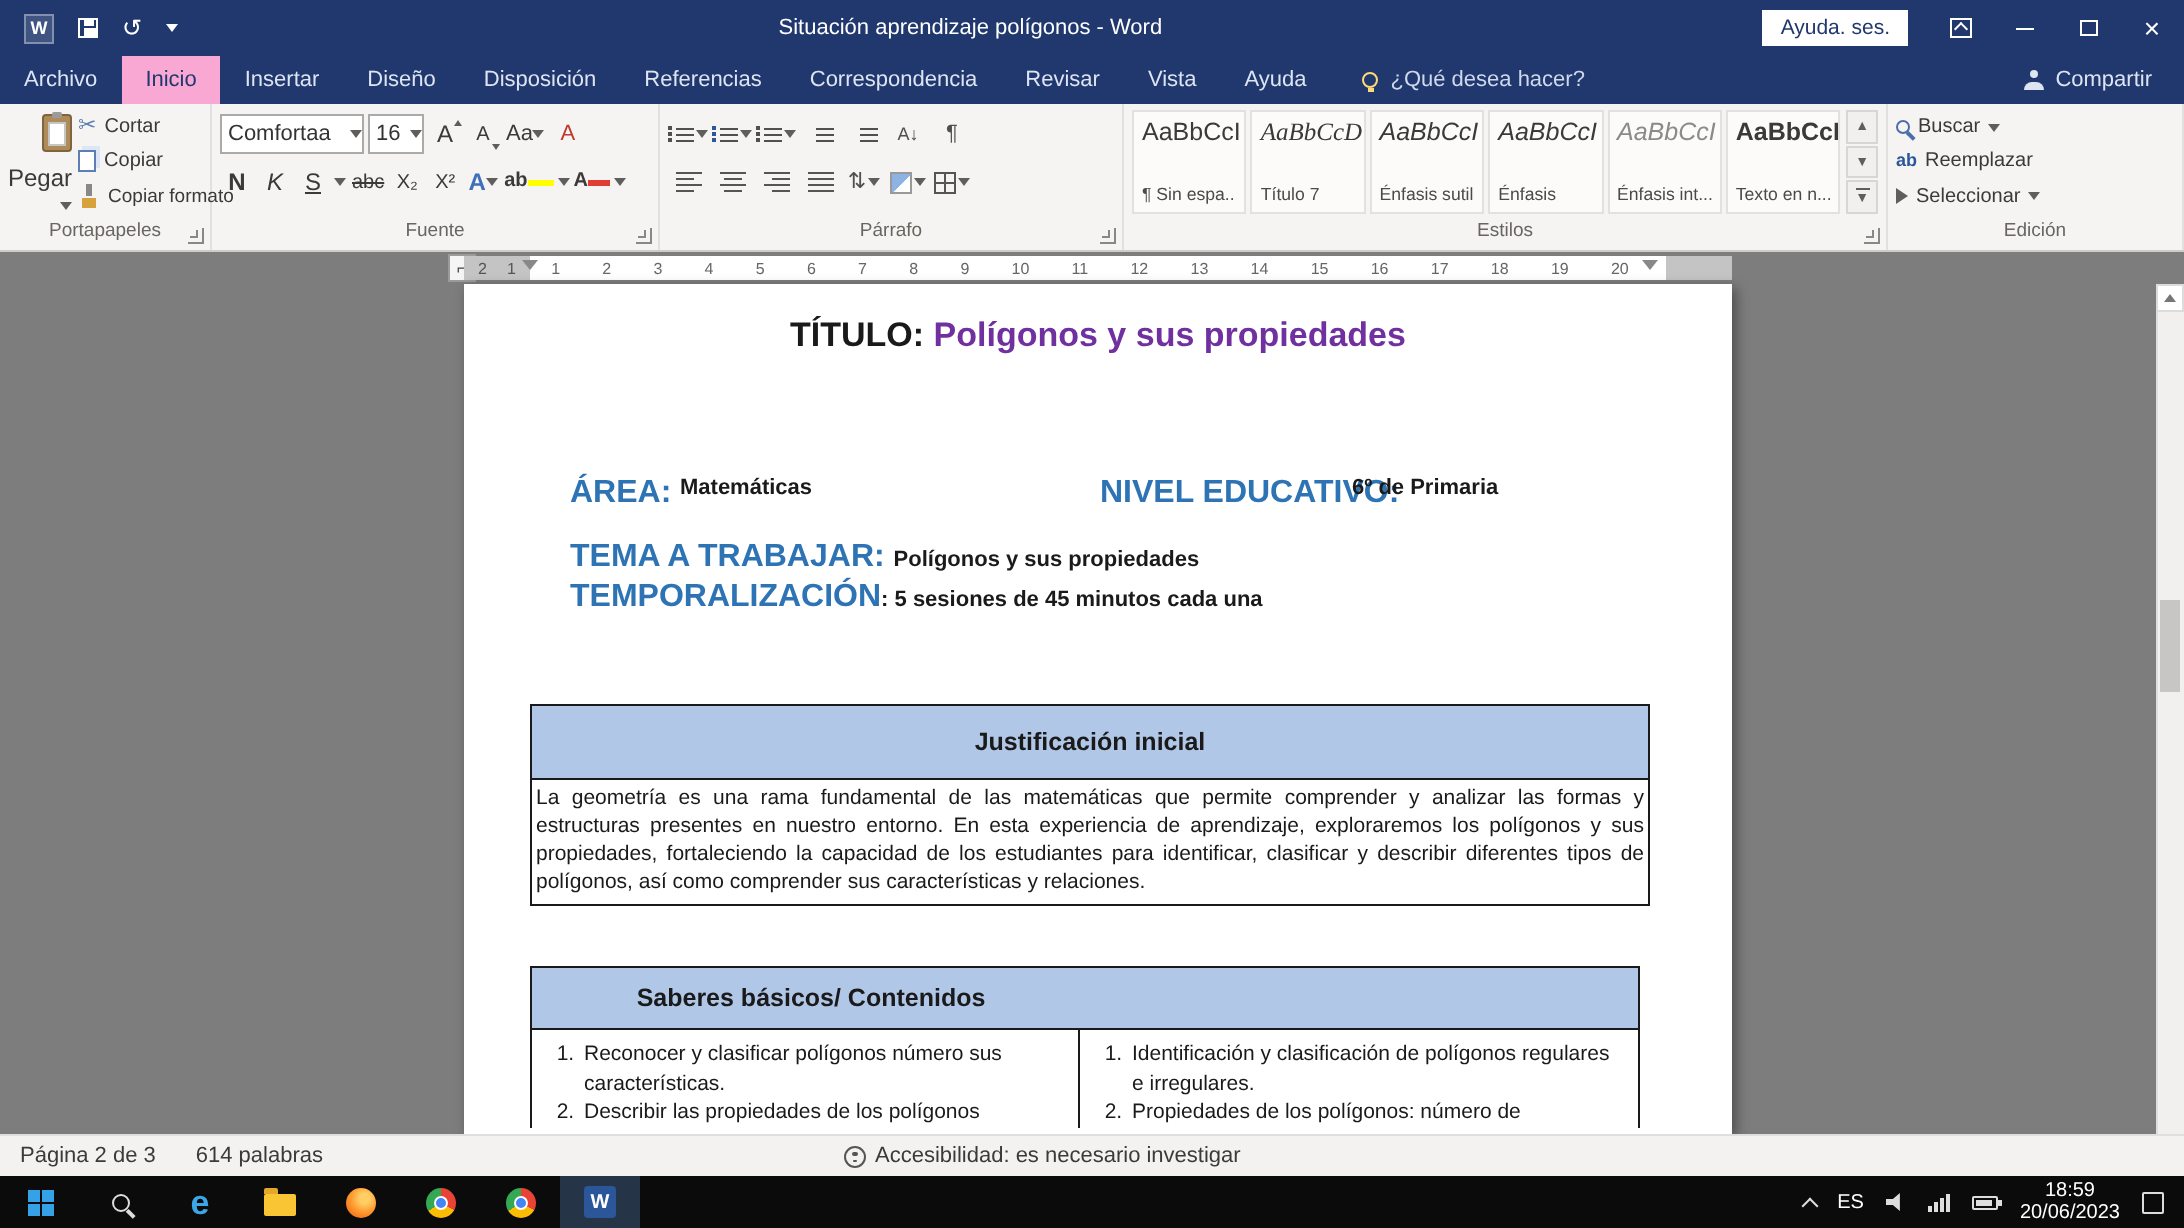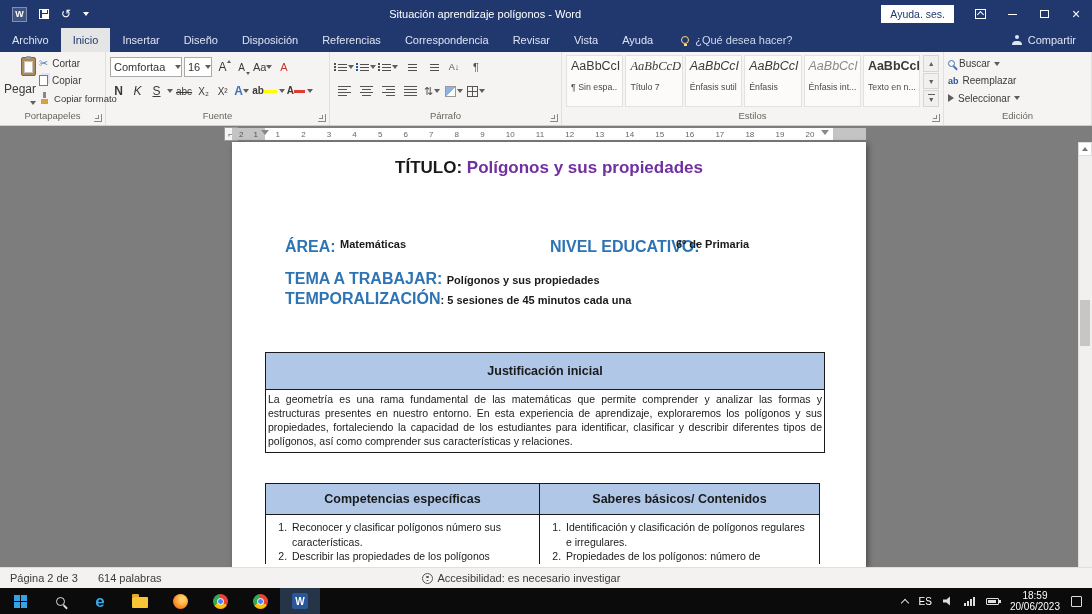--- a/index.html
+++ b/index.html
@@ -21,21 +21,21 @@
   .winbtn{width:32px;height:100%;display:flex;align-items:center;justify-content:center;font-size:12px}
   .ribopt{width:11px;height:10px;border:1px solid #fff;position:relative}
   .ribopt::after{content:"";position:absolute;left:2.5px;top:2px;width:4px;height:4px;border-left:1.5px solid #fff;border-top:1.5px solid #fff;transform:rotate(45deg)}
   .minic{width:9px;border-top:1.5px solid #fff}
   .maxic{width:9px;height:8px;border:1px solid #fff}
   .clsic{font-size:14px;line-height:1}
 
   
   .tabsrow{position:absolute;top:28px;left:0;right:0;height:24px;background:#21386e;display:flex;align-items:stretch;color:#dde4f2;font-size:11px}
   .rtab{display:flex;align-items:center;padding:0 12px;white-space:nowrap}
-  .rtab.active{background:#e5e5e5;color:#21386e}
+  .rtab.active{background:#f9a8d4;color:#21386e}
   .tellme{display:flex;align-items:center;gap:6px;margin-left:16px;color:#cfd9ec}
   .bulb{width:8px;height:8px;border:1.2px solid #ffd977;border-radius:50%;position:relative}
   .bulb::after{content:"";position:absolute;left:2px;bottom:-3px;width:3px;height:2px;background:#ffd977}
   .share{margin-left:auto;display:flex;align-items:center;gap:6px;padding-right:16px}
   .person{width:10px;height:10px;position:relative}
   .person::before{content:"";position:absolute;left:3px;top:0;width:4px;height:4px;border-radius:50%;background:#dde4f2}
   .person::after{content:"";position:absolute;left:0;bottom:0;width:10px;height:4px;border-radius:4px 4px 0 0;background:#dde4f2}
 
   
   .ribbon{position:absolute;top:52px;left:0;right:0;height:74px;background:#f5f4f2;border-bottom:1px solid #cfcdcb;color:#3b3a39}
@@ -82,21 +82,21 @@
   .lines.nums::after{content:"";position:absolute;left:0;top:0;width:2px;height:2px;background:#2b579a;box-shadow:0 3px 0 #2b579a,0 6px 0 #2b579a}
   .al{width:13px;height:10px;background:linear-gradient(#555,#555) 0 0/13px 1px no-repeat,linear-gradient(#555,#555) 0 3px/9px 1px no-repeat,linear-gradient(#555,#555) 0 6px/13px 1px no-repeat,linear-gradient(#555,#555) 0 9px/9px 1px no-repeat}
   .al.c{background-position:0 0,2px 3px,0 6px,2px 9px}
   .al.r{background-position:0 0,4px 3px,0 6px,4px 9px}
   .al.j{background:linear-gradient(#555,#555) 0 0/13px 1px no-repeat,linear-gradient(#555,#555) 0 3px/13px 1px no-repeat,linear-gradient(#555,#555) 0 6px/13px 1px no-repeat,linear-gradient(#555,#555) 0 9px/13px 1px no-repeat}
   .glyph{font-size:11px;color:#505050;line-height:1}
   .shd{width:11px;height:11px;border:1px solid #999;background:linear-gradient(135deg,#8db3e2 55%,#fff 55%)}
   .brd{width:11px;height:11px;border:1px solid #555;background:linear-gradient(#555,#555) center/100% 1px no-repeat,linear-gradient(#555,#555) center/1px 100% no-repeat}
   
   .stylesbox{display:flex;height:100%;gap:2px}
-  .stcard{width:58px;border:1px solid #e3e1df;background:#fcfbfa;padding:3px 4px 14px;display:flex;flex-direction:column;justify-content:space-between;overflow:hidden}
+  .stcard{width:58px;border:1px solid #e3e1df;background:#fcfbfa;padding:3px 4px 4px;display:flex;flex-direction:column;justify-content:space-between;overflow:hidden}
   .stprev{font-size:12.5px;white-space:nowrap}
   .stname{font-size:8.8px;color:#4a4a4a;white-space:nowrap;overflow:hidden}
   .stc2 .stprev{font-style:italic;font-family:"Liberation Serif",serif}
   .stc3 .stprev,.stc4 .stprev{font-style:italic}
   .stc5 .stprev{font-style:italic;color:#8a8a8a}
   .stc6 .stprev{font-weight:bold}
   .galarrows{width:16px;display:flex;flex-direction:column;gap:1px;margin-left:1px}
   .garw{flex:1;border:1px solid #d8d6d4;background:#f1f0ee;display:flex;align-items:center;justify-content:center;font-size:7px;color:#5f5e5d;flex-direction:column}
   .morebar{width:7px;border-top:1px solid #5f5e5d;margin-bottom:1px}
   
@@ -486,21 +486,20 @@
       <span class="bluelbl">TEMPORALIZACIÓN</span><span class="blackval">: 5 sesiones de 45 minutos cada una</span>
     </div>
 
     <div class="t1">
       <div class="thdr">Justificación inicial</div>
       <div class="tbody">La geometría es una rama fundamental de las matemáticas que permite comprender y analizar las formas y estructuras presentes en nuestro entorno. En esta experiencia de aprendizaje, exploraremos los polígonos y sus propiedades, fortaleciendo la capacidad de los estudiantes para identificar, clasificar y describir diferentes tipos de polígonos, así como comprender sus características y relaciones.</div>
     </div>
 
     <div class="t2">
       <div class="hrow">
-        <div class="hcell lc">Competencias específicas</div>
         <div class="hcell rc">Saberes básicos/ Contenidos</div>
       </div>
       <div class="brow">
         <div class="bcell lc">
           <ol>
             <li>Reconocer y clasificar polígonos número sus características.</li>
             <li>Describir las propiedades de los polígonos</li>
           </ol>
         </div>
         <div class="bcell rc">

